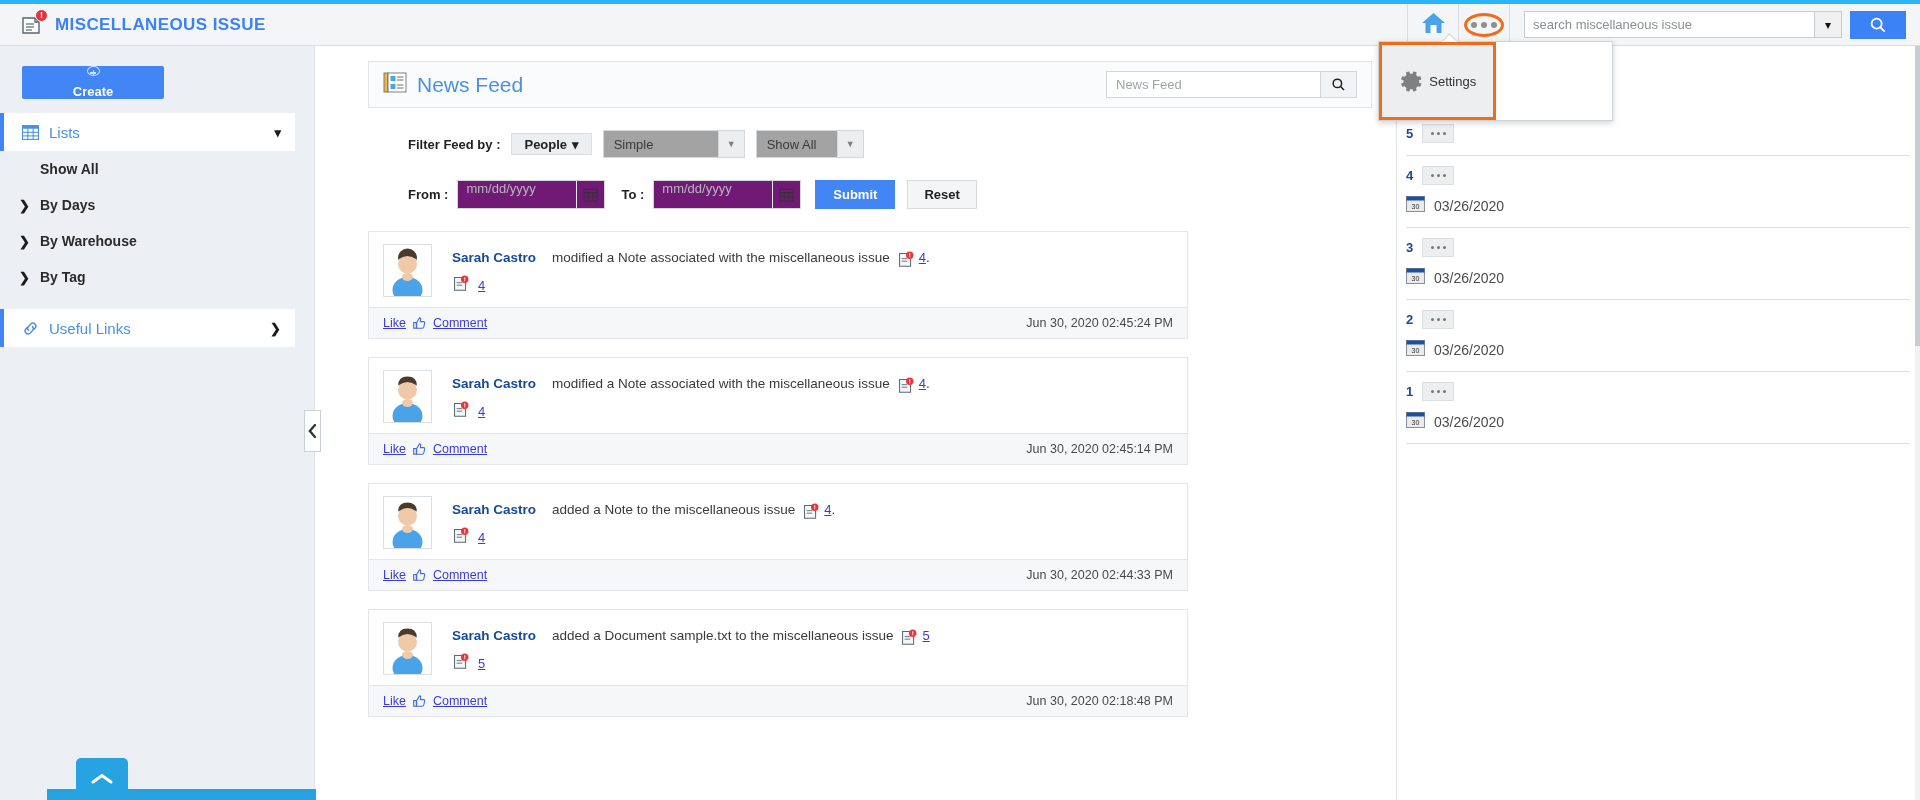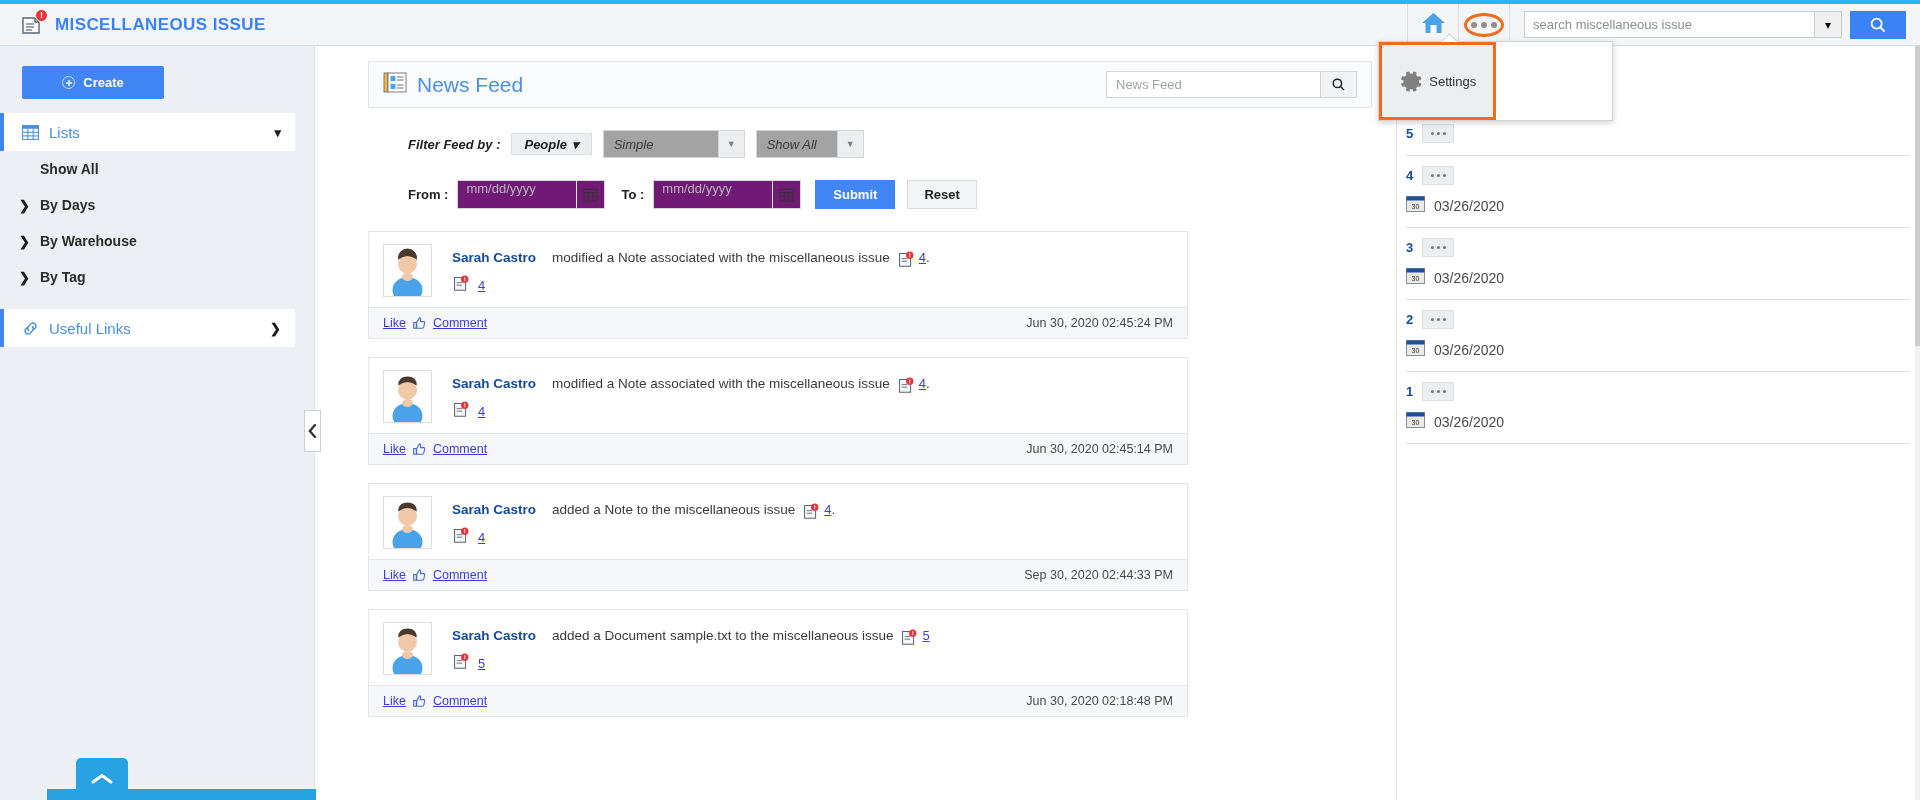--- a/index.html
+++ b/index.html
@@ -98,21 +98,21 @@
 
   
   .sidebar {
     position:absolute; top:46px; left:0; width:315px; height:754px;
     background:#eceff3; border-right:1px solid #dfe3e8;
   }
   .create-btn {
     margin:20px auto 0 22px; width:142px; height:33px;
     background:#4285f4; color:#fff; font-size:13px; font-weight:bold;
     display:flex; align-items:center; justify-content:center; gap:8px;
-    cursor:pointer; border-radius:2px;
+    cursor:pointer; border-radius:2px;flex-direction:column;
   }
   .plus-circle {
     width:13px; height:13px; border-radius:50%; border:1.5px solid #cfe0ff;
     position:relative;
   }
   .plus-circle:before, .plus-circle:after {
     content:""; position:absolute; background:#cfe0ff;
   }
   .plus-circle:before { left:2.5px; top:5px; width:6px; height:1.5px; }
   .plus-circle:after  { top:2.5px; left:5px; height:6px; width:1.5px; }
@@ -171,21 +171,21 @@
     width:215px; height:27px; border:1px solid #d4d7da; background:#fff;
     font-size:13px; color:#a0a4a8; display:flex; align-items:center; padding:0 9px;
   }
   .hdr-search-btn {
     width:36px; height:27px; border:1px solid #d4d7da; border-left:none;
     background:#f2f3f4; display:flex; align-items:center; justify-content:center;
     cursor:pointer;
   }
 
   .filter-row {
-    display:flex; align-items:center; margin:22px 0 1px 92px; gap:0;font-style:italic;
+    display:flex; align-items:center; margin:22px 0 1px 92px; gap:0;
   }
   .filter-label { font-size:13px; font-weight:bold; color:#222; margin-right:11px; }
   .btn-people {
     height:22px; padding:0 12px; background:#eceeef; border:1px solid #dcdfe2;
     display:flex; align-items:center; gap:5px; font-size:13px; font-weight:bold;
     color:#222; cursor:pointer;
   }
   .sel {
     height:28px; display:flex; align-items:center; margin-left:11px;
     border:1px solid #d4d7da; background:#a3a3a3; cursor:pointer;
@@ -643,21 +643,21 @@
         </div>
         <div class="feed-footer">
           <span class="foot-link">Like</span>
           <span class="thumb">
             <svg width="15" height="15" viewBox="0 0 16 16">
               <path d="M5 7 L8 2 q1.6 0 1.2 2 L9 6 h3.5 q1.3 0 1 1.4 l-1 4.6 q-.2 1-1.4 1 H5 Z" fill="none" stroke="#4a6bd6" stroke-width="1.2"></path>
               <rect x="1.8" y="7" width="2.8" height="6" fill="none" stroke="#4a6bd6" stroke-width="1.2"></rect>
             </svg>
           </span>
           <span class="foot-link">Comment</span>
-          <span class="timestamp">Sep 30, 2020 02:44:33 PM</span>
+          <span class="timestamp">Jun 30, 2020 02:44:33 PM</span>
         </div>
       </div>
 
       <div class="feed-card">
         <div class="feed-body">
           <div class="avatar">
             <svg width="45" height="50" viewBox="0 0 45 50">
               <circle cx="22.5" cy="18" r="9.5" fill="#f0c9a8"></circle>
               <path d="M13.2 13.5 q9.3 -7 18.6 0 q0 -9 -9.3 -9 q-9.3 0 -9.3 9z" fill="#4a3a2e"></path>
               <ellipse cx="22.5" cy="44" rx="15" ry="13" fill="#4aa3e8"></ellipse>

